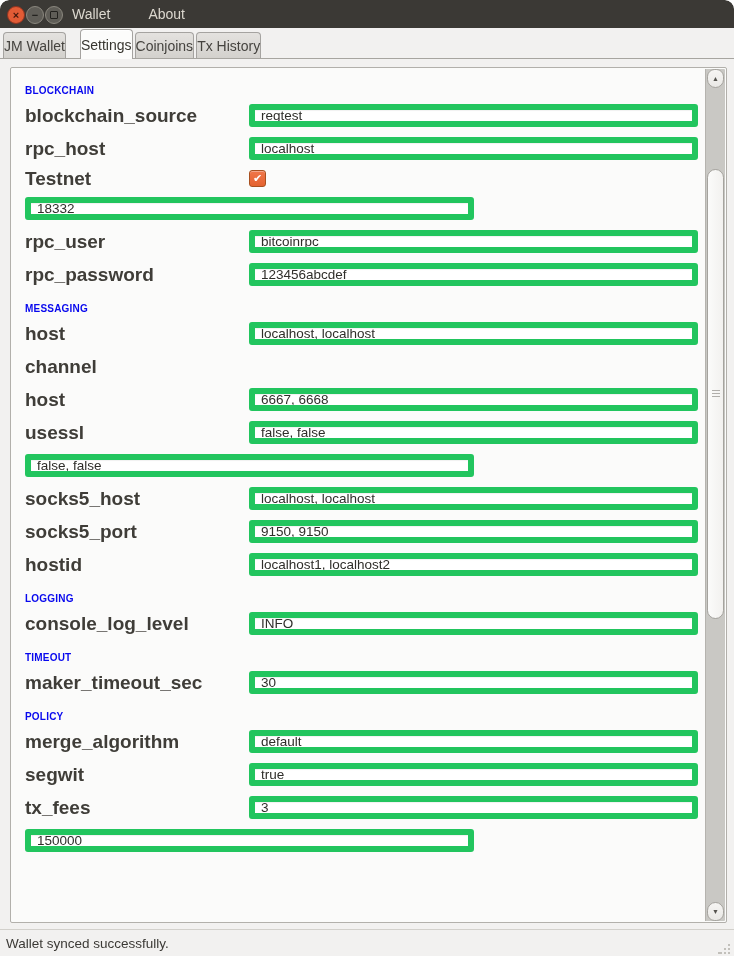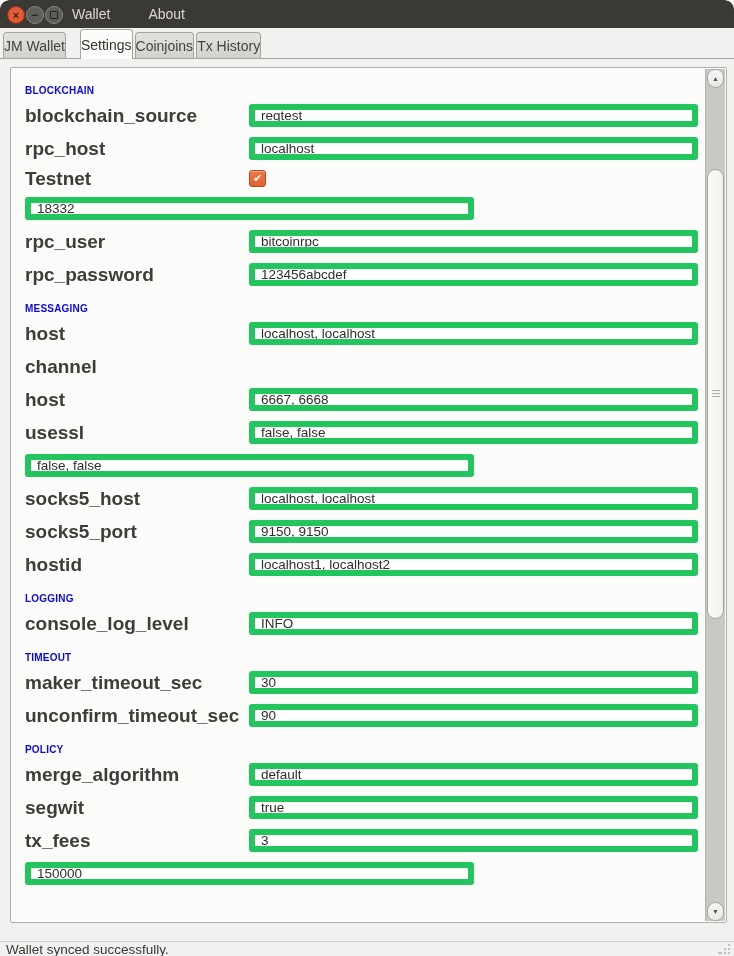--- a/index.html
+++ b/index.html
@@ -52,21 +52,21 @@
        font-size:7px;color:#55534e;box-sizing:border-box;}
   .sb-btn.up{top:0;border-radius:8px 8px 9px 9px;}
   .sb-btn.down{bottom:0;border-radius:9px 9px 8px 8px;}
   .sb-thumb{position:absolute;left:1px;right:1px;top:100px;height:450px;background:linear-gradient(90deg,#fbfbfa,#f2f1ef);
        border:1px solid #a5a39e;border-radius:9px;box-sizing:border-box;
        display:flex;align-items:center;justify-content:center;}
   .sb-grip{width:8px;height:8px;
        background:linear-gradient(#b0aeaa 1px,transparent 1px);background-size:8px 3px;background-repeat:repeat-y;}
 
   
-  .statusbar{position:absolute;left:0;right:0;bottom:0;height:15px;background:#f2f1f0;border-top:1px solid #d2d0cb;
+  .statusbar{position:absolute;left:0;right:0;bottom:0;height:27px;background:#f2f1f0;border-top:1px solid #d2d0cb;
        display:flex;align-items:center;padding-left:6px;box-sizing:border-box;}
   .status-text{font-size:13.5px;color:#3b3935;}
   .resize-grip{position:absolute;right:2px;bottom:2px;width:14px;height:14px;}
   .resize-grip::after{content:"";position:absolute;width:2px;height:2px;background:#c2c0bb;
        box-shadow:10px 0 0 #c2c0bb, 10px -4px 0 #c2c0bb, 10px -8px 0 #c2c0bb,
                   6px 0 0 #c2c0bb, 6px -4px 0 #c2c0bb, 2px 0 0 #c2c0bb;
        left:0;bottom:0;}
 </style>
 </head>
 <body>
@@ -158,24 +158,20 @@
         <div class="section-header">LOGGING</div>
         <div class="row">
           <span class="flabel">console_log_level</span>
           <input type="text" class="finput" value="INFO" style="">
         </div>
         <div class="section-header">TIMEOUT</div>
         <div class="row">
           <span class="flabel">maker_timeout_sec</span>
           <input type="text" class="finput" value="30" style="">
         </div>
-        <div class="row">
-          <span class="flabel">unconfirm_timeout_sec</span>
-          <input type="text" class="finput" value="90" style="">
-        </div>
         <div class="section-header">POLICY</div>
         <div class="row">
           <span class="flabel">merge_algorithm</span>
           <input type="text" class="finput" value="default" style="">
         </div>
         <div class="row">
           <span class="flabel">segwit</span>
           <input type="text" class="finput" value="true" style="">
         </div>
         <div class="row">

